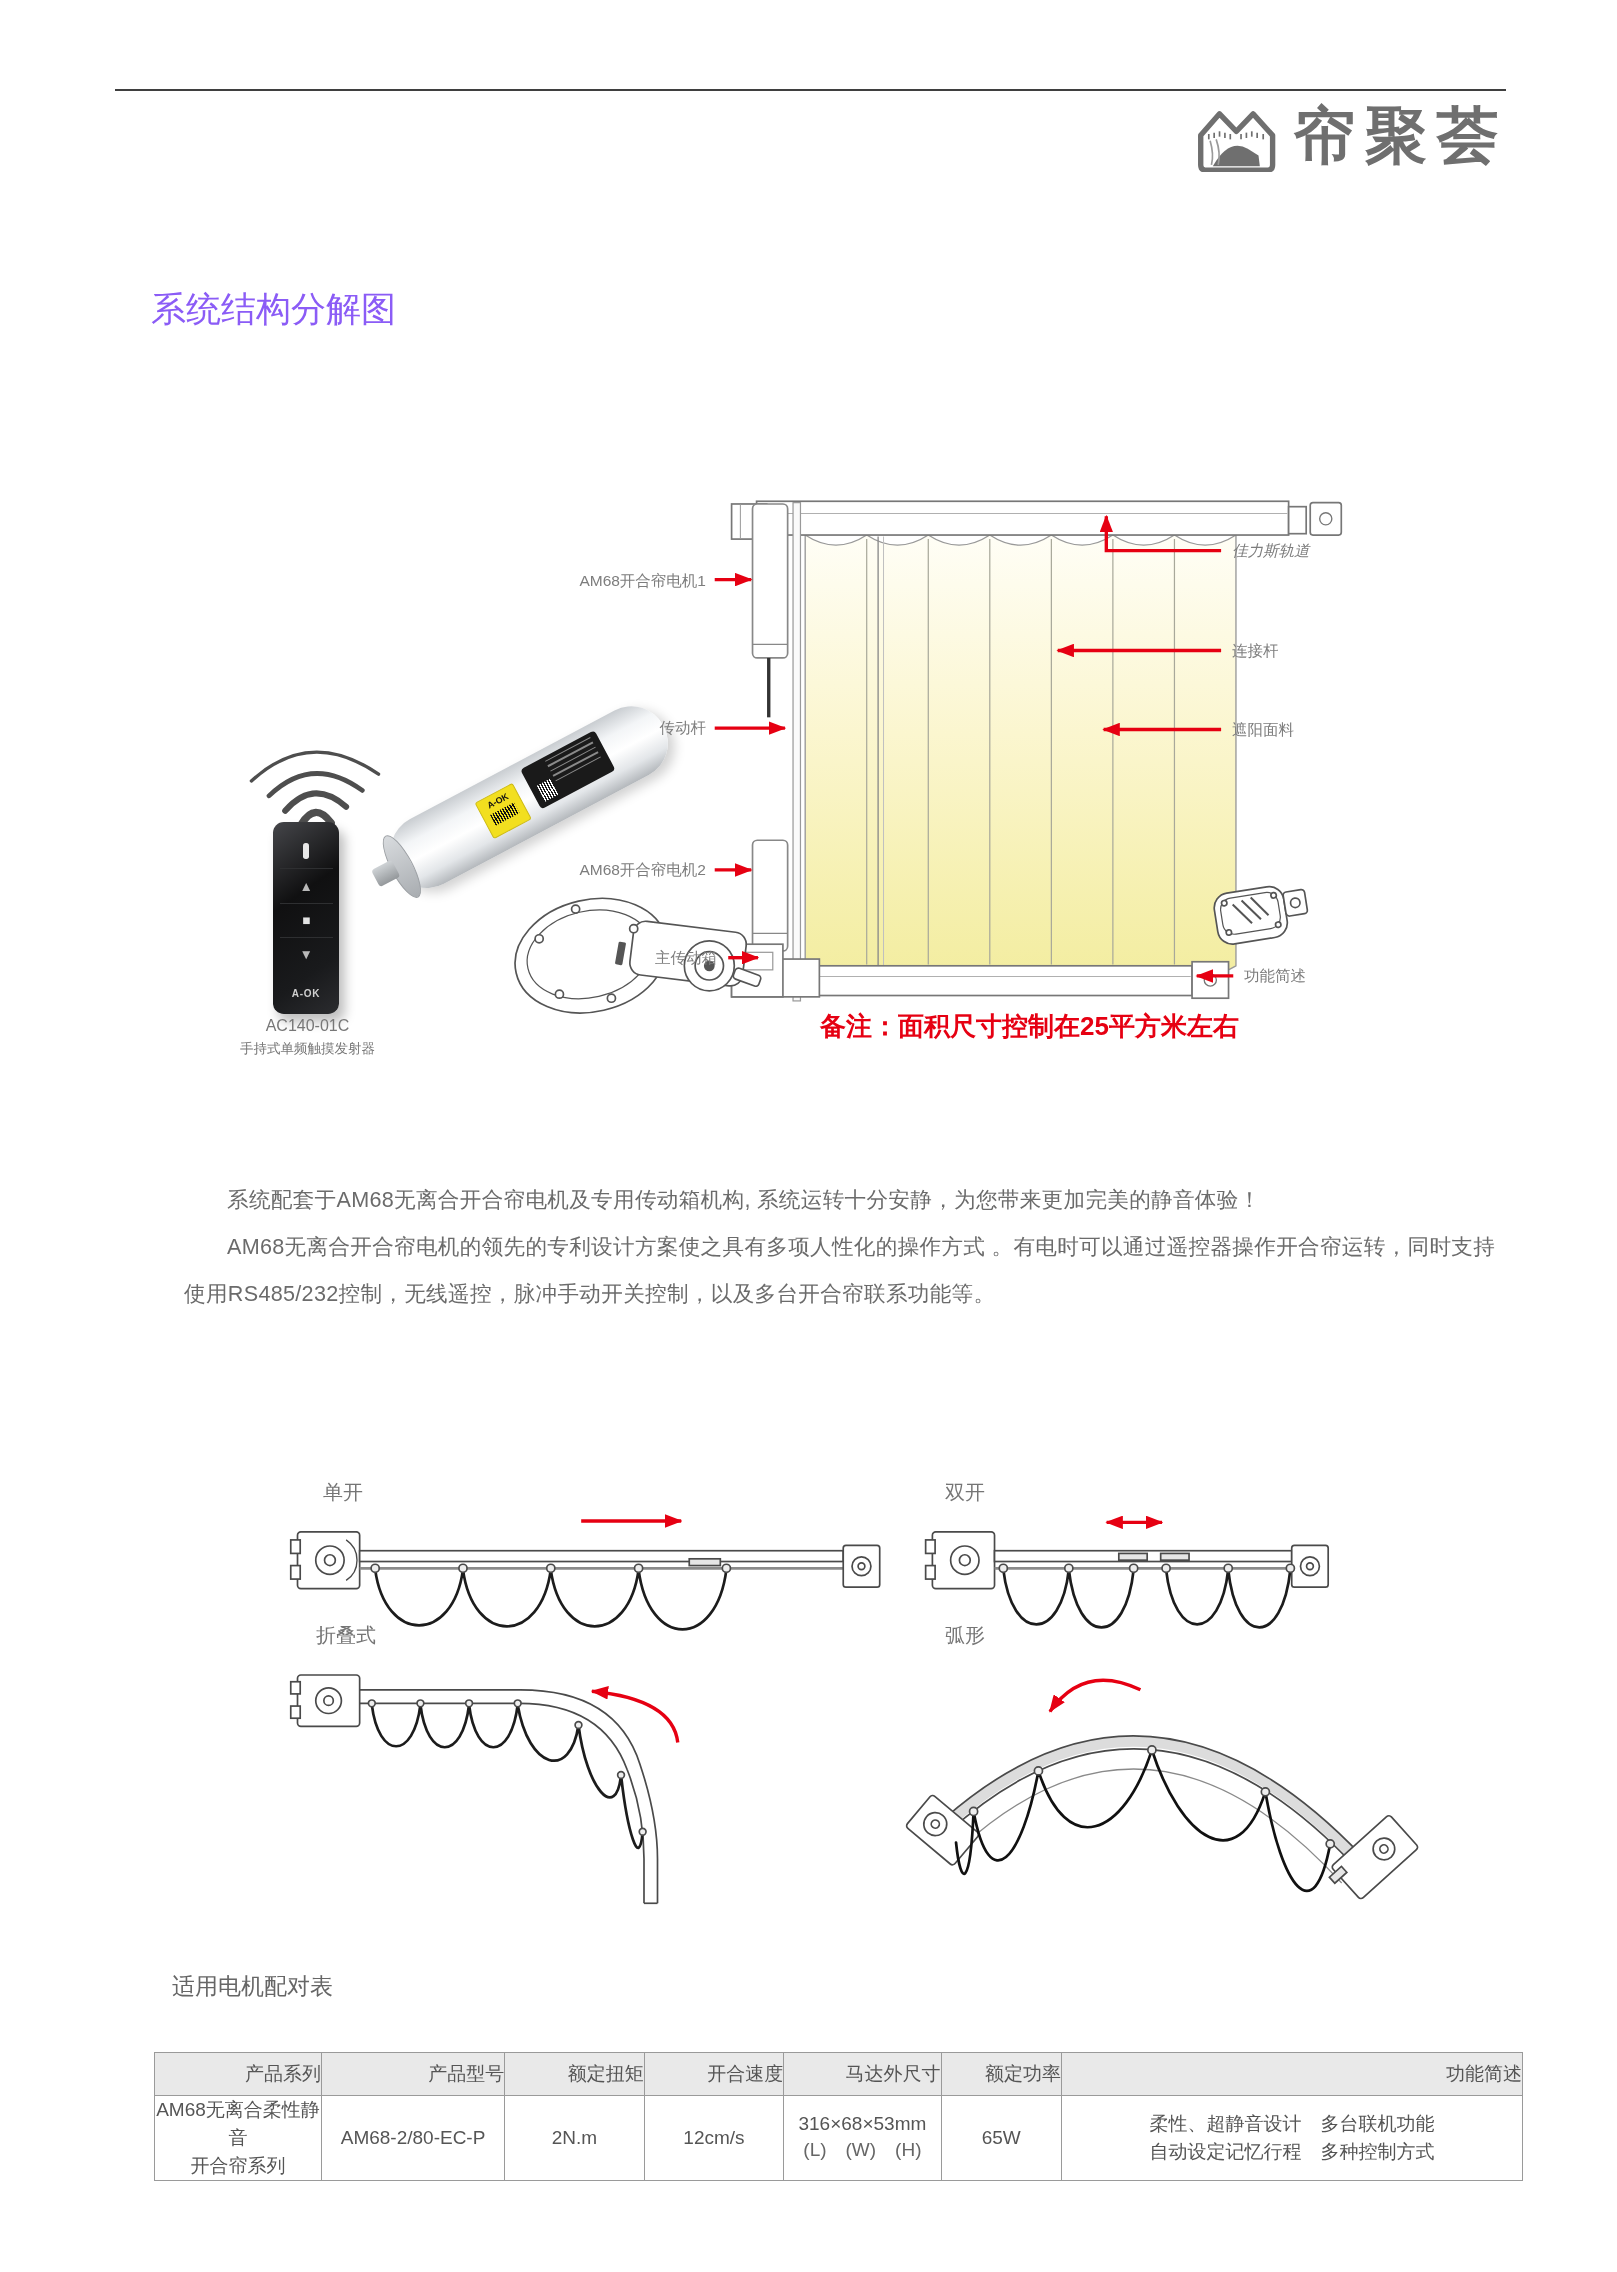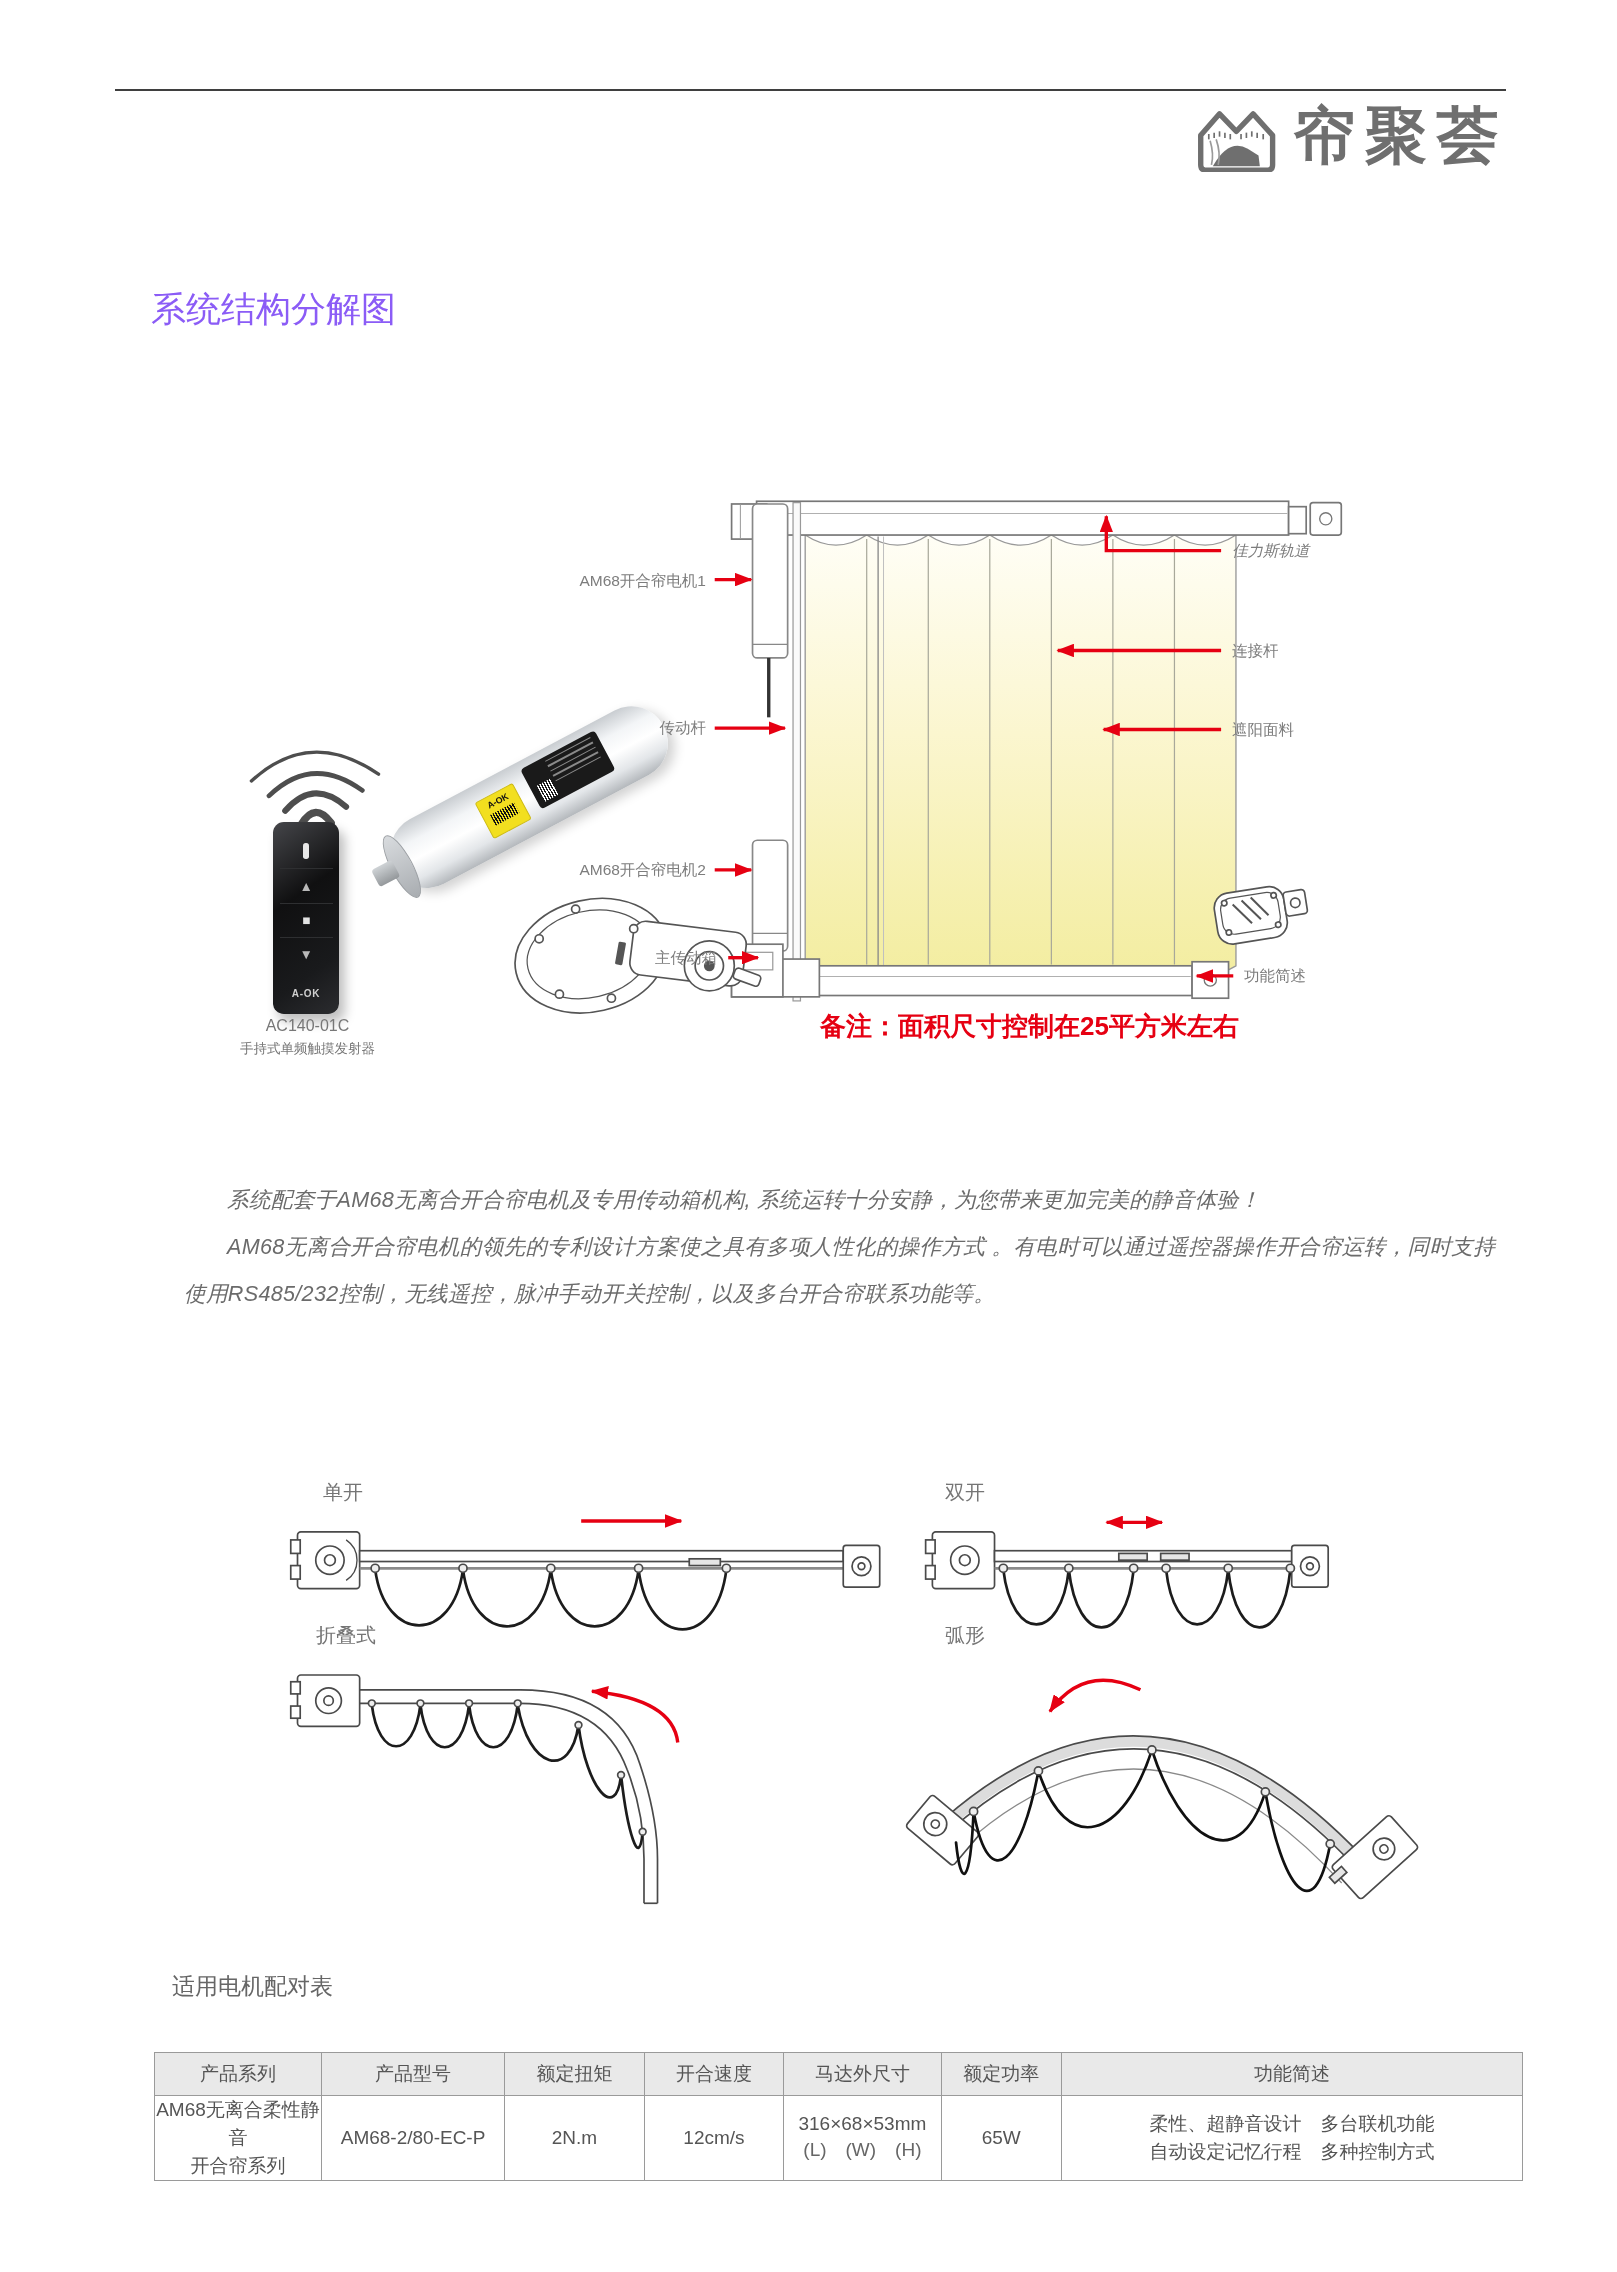--- a/index.html
+++ b/index.html
@@ -42,32 +42,32 @@
   .rbtn{position:absolute;left:6.8px;width:53px;height:34px;display:flex;align-items:center;justify-content:center;
     border-bottom:0.7px solid #2e2f31;color:#b9b9b9;font-size:13.5px;}
   .rbtn.last{border-bottom:none;}
   .bar-glyph{width:6px;height:16px;border-radius:2.7px;background:#e8e8e8;}
   .remote-brand{position:absolute;left:0;bottom:15px;width:100%;text-align:center;
     font-size:10px;font-weight:bold;color:#cfcfcf;letter-spacing:0.7px;}
   .remote-model{position:absolute;left:223px;top:1017px;width:169px;text-align:center;font-size:16px;color:#777;}
   .remote-desc{position:absolute;left:206px;top:1040px;width:203px;text-align:center;font-size:13.5px;color:#777;}
 
   
-  .para{position:absolute;left:184px;top:1176px;width:1333px;font-style:italic;}
+  .para{position:absolute;left:184px;top:1176px;width:1333px;}
   .para p{margin:0;font-size:21.6px;line-height:47px;color:#6b6b6b;letter-spacing:0.3px;}
   .para p.ind{text-indent:43px;}
 
   .cfg-lbl{position:absolute;font-size:20px;color:#757575;white-space:nowrap;}
 
   .tbl-title{position:absolute;left:172px;top:1971px;font-size:23px;color:#666;}
   table.spec{position:absolute;left:154px;top:2052px;width:1369px;border-collapse:collapse;
     table-layout:fixed;font-size:19px;color:#555;}
   table.spec th,table.spec td{border:1.4px solid #9a9a9a;text-align:center;vertical-align:middle;
     font-weight:normal;padding:0;}
-  table.spec th{background:#e9e9e9;height:42px;}
+  table.spec th{background:#e9e9e9;height:42px;text-align:right;}
   table.spec td{height:80px;background:#fff;}
   .cell-sub{font-size:19px;color:#666;margin-top:1.4px;}
   .cell-line{line-height:28px;}
 </style>
 </head>
 <body>
 
 <div class="page">
 
   <div class="rule"></div>

